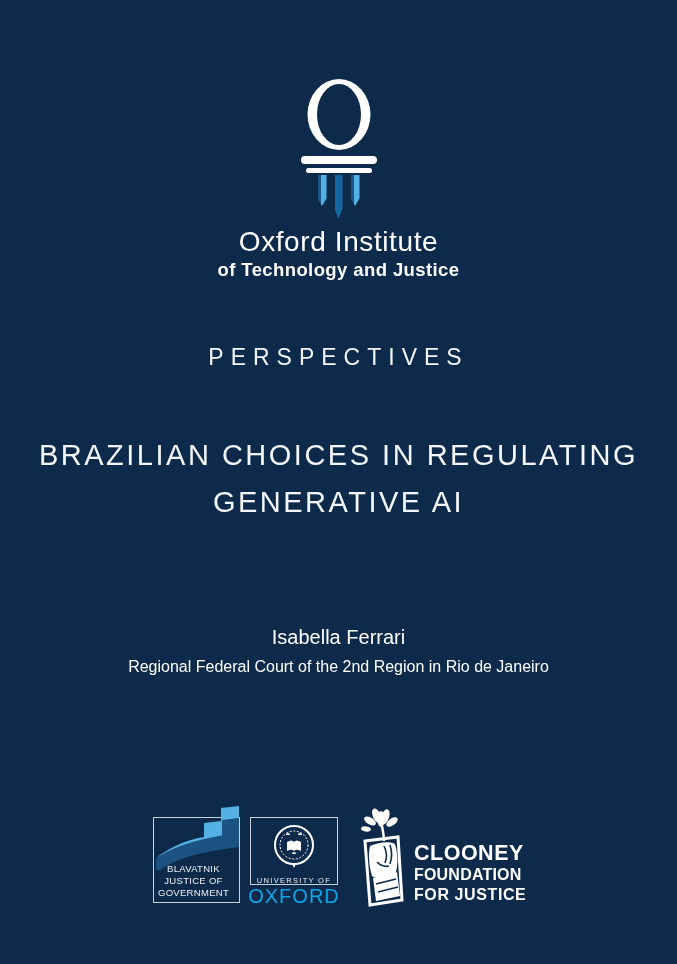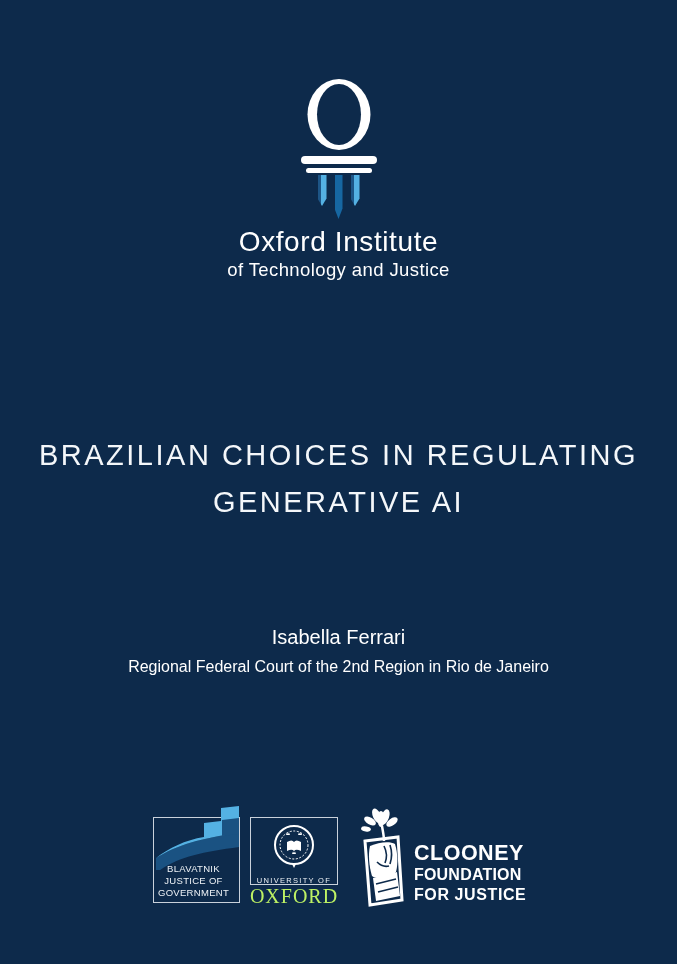--- a/index.html
+++ b/index.html
@@ -18,41 +18,41 @@
   .oi-bar2{top:160px;left:50%;transform:translateX(-50%);
     width:66px;height:5px;background:#ffffff;border-radius:2.5px;}
   .oi-stripes{top:167px;left:50%;transform:translateX(-50%);
     display:flex;gap:8px;align-items:flex-start;}
   .stripe{clip-path:polygon(0 0,100% 0,100% 76%,50% 100%,0 76%);}
   .stripe.side{width:9px;height:31px;
     background:linear-gradient(90deg,#1d5586 0 30%,#54b1e3 30% 100%);}
   .stripe.mid{width:8px;height:44px;background:#1667a2;}
 
   .oi-name{top:218px;font-size:28px;font-weight:400;letter-spacing:.6px;}
-  .oi-sub{top:251px;font-size:18.5px;font-weight:400;letter-spacing:.4px;}
+  .oi-sub{top:251px;font-size:18.5px;font-weight:700;letter-spacing:.4px;}
 
   
   .series{top:336px;font-size:23px;font-weight:400;letter-spacing:7px;color:#f4f7fa;}
   .title{top:424px;font-size:29px;font-weight:300;letter-spacing:2.5px;
     line-height:47px;color:#f4f7fa;}
   .author{top:618px;font-size:20px;font-weight:300;}
   .affil{top:650px;font-size:16px;font-weight:300;}
 
   
   .logo-box{border:1px solid #c9d1db;box-sizing:border-box;}
   .blav-box{left:153px;top:809px;width:87px;height:86px;}
   .blav-svg{left:149px;top:786px;}
   .blav-text{left:153px;top:855px;width:81px;text-align:center;
     font-size:9.5px;line-height:12px;font-weight:500;letter-spacing:.3px;color:#eef2f6;}
   .ox-box{left:250px;top:809px;width:88px;height:68px;
     display:flex;flex-direction:column;align-items:center;}
   .ox-crest{margin-top:6px;}
   .ox-univ{font-size:7.5px;letter-spacing:1.3px;font-weight:500;margin-top:2px;color:#eef2f6;}
-  .ox-name{font-family:Liberation Serif, serif;
-    font-size:20px;letter-spacing:1px;margin-top:0;color:#bef264;}
+  .ox-name{font-family:Liberation Sans, sans-serif;
+    font-size:20px;letter-spacing:1px;margin-top:0;color:#0ea5e9;}
   .cfj-svg{left:357px;top:798px;}
   .cfj-text{left:414px;top:834px;font-weight:700;color:#ffffff;}
   .cfj-l1{font-size:21.5px;line-height:23px;letter-spacing:.5px;}
   .cfj-l2{font-size:16px;line-height:20px;letter-spacing:.2px;}
   .cfj-l3{font-size:16px;line-height:20px;letter-spacing:.6px;}
 </style>
 </head>
 <body>
 
 <div class="cover">
@@ -67,20 +67,21 @@
   <div class="abs oi-bar2"></div>
   <div class="abs oi-stripes">
     <div class="stripe side"></div>
     <div class="stripe mid"></div>
     <div class="stripe side"></div>
   </div>
 
   <div class="abs centered oi-name">Oxford Institute</div>
   <div class="abs centered oi-sub">of Technology and Justice</div>
 
+  <div class="abs centered series">PERSPECTIVES</div>
 
   <div class="abs centered title">
     <div>BRAZILIAN CHOICES IN REGULATING</div>
     <div>GENERATIVE AI</div>
   </div>
 
   <div class="abs centered author">Isabella Ferrari</div>
   <div class="abs centered affil">Regional Federal Court of the 2nd Region in Rio de Janeiro</div>
 
   <div class="abs logo-box blav-box"></div>

